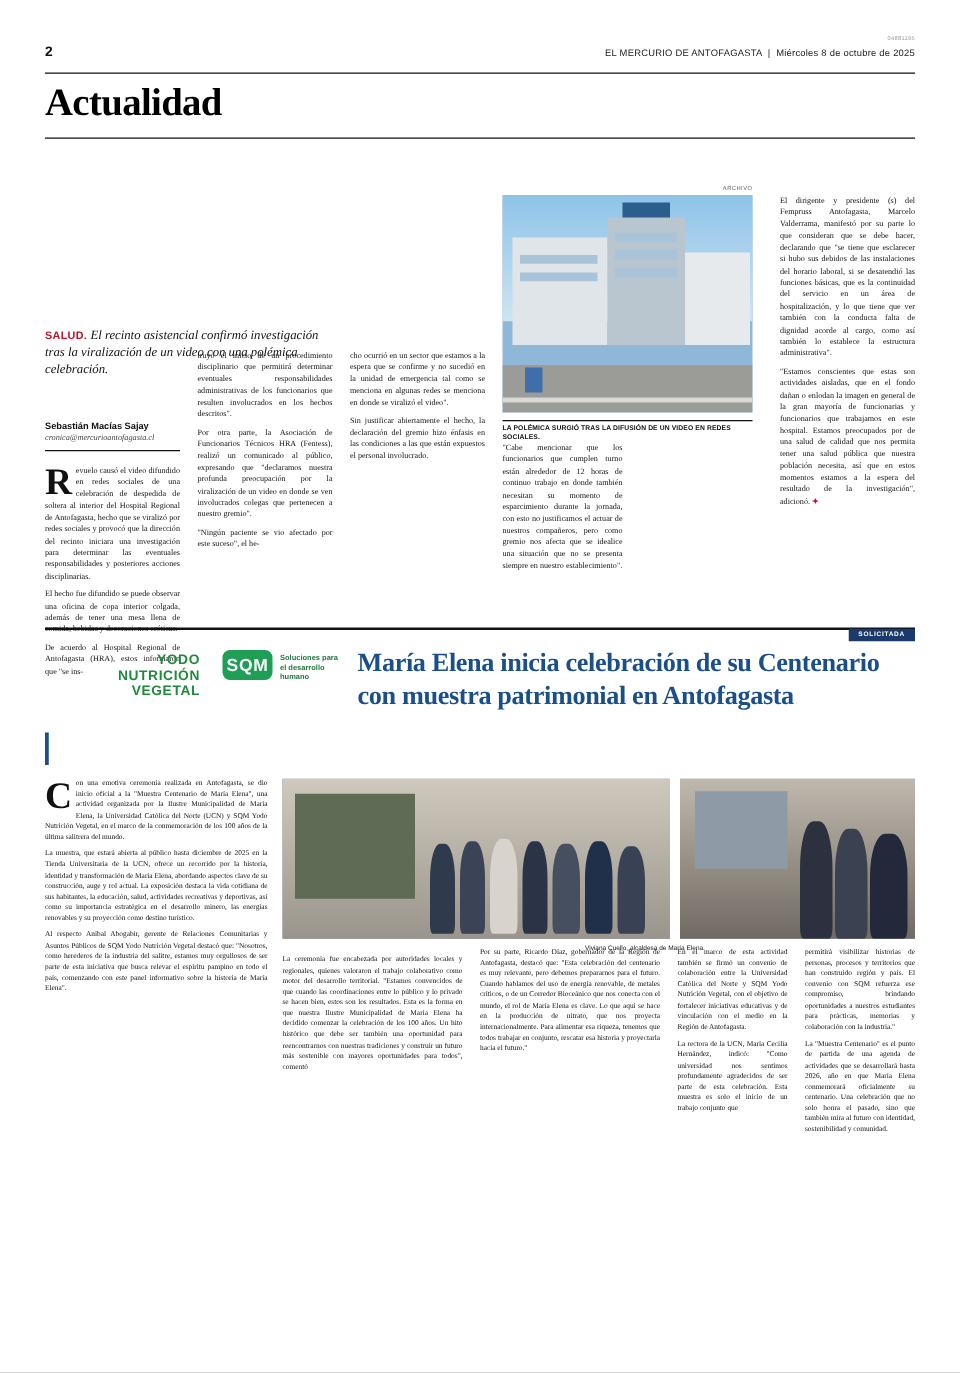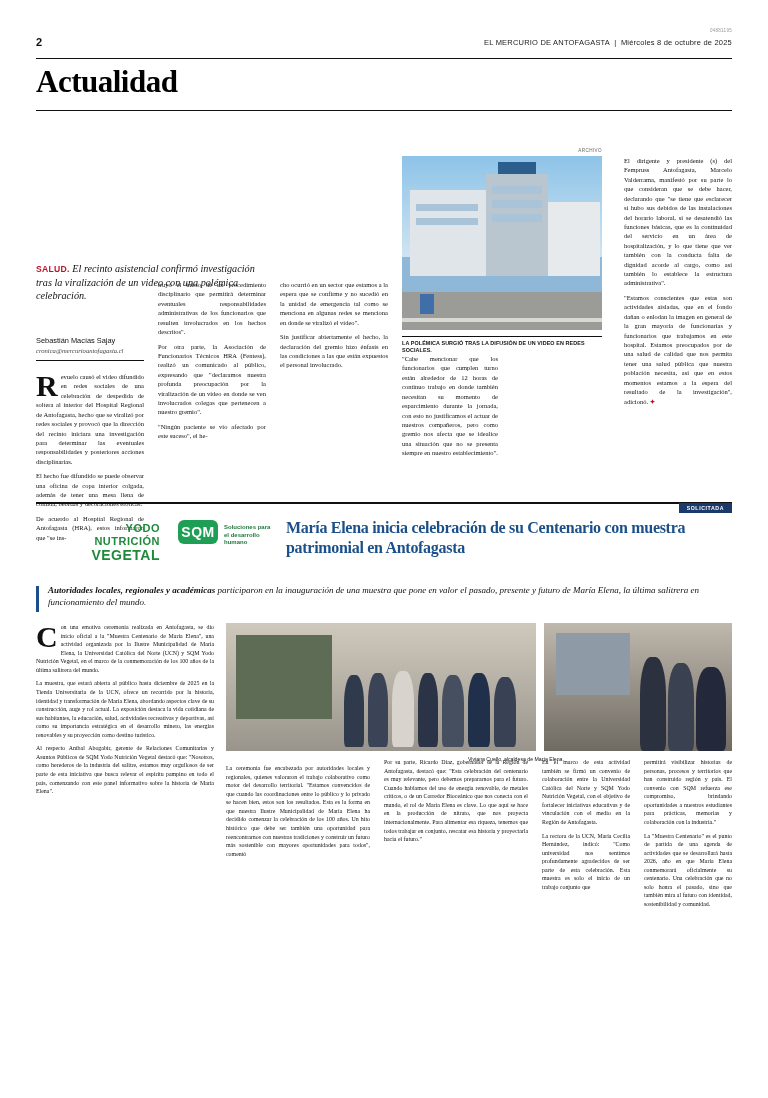--- a/index.html
+++ b/index.html
@@ -42,21 +42,21 @@
     font-size:27px;line-height:1.16;letter-spacing:-0.6px;color:#000;
   }
   .standfirst{
     position:absolute;left:6px;top:246px;width:232px;
     font-family:"Liberation Serif",serif;font-size:10.2px;line-height:1.33;
     font-style:italic;color:#111;
   }
   .standfirst b{font-style:normal;font-weight:bold;color:#c0102a;font-family:"Liberation Sans",sans-serif;font-size:8.6px;letter-spacing:.3px;}
   .byline{
     position:absolute;left:6px;top:320px;width:150px;
-    font-family:"Liberation Sans",sans-serif;font-size:7.4px;font-weight:normal;color:#111;
+    font-family:"Liberation Sans",sans-serif;font-size:7.4px;font-weight:bold;color:#111;
   }
   .byline-mail{
     position:absolute;left:6px;top:331px;width:160px;
     font-family:"Liberation Serif",serif;font-style:italic;font-size:6.6px;color:#444;
   }
   .hairline-a{position:absolute;left:6px;top:344px;width:108px;border-top:1px solid #111;}
   .col{
     position:absolute;font-family:"Liberation Serif",serif;font-size:6.5px;
     line-height:1.45;text-align:justify;color:#111;
   }
@@ -92,33 +92,33 @@
     font-family:"Liberation Sans",sans-serif;font-size:5.2px;font-weight:bold;
     letter-spacing:.6px;padding:2px 8px;
   }
   .ad-band{position:absolute;left:6px;top:498px;width:696px;height:56px;}
   .logo-yodo{
     position:absolute;left:32px;top:8px;width:92px;text-align:right;
     font-family:"Liberation Sans",sans-serif;font-weight:bold;line-height:1.15;
   }
   .logo-yodo .l1{font-size:11px;color:#1f8a3b;letter-spacing:.5px;}
   .logo-yodo .l2{font-size:11px;color:#1f8a3b;letter-spacing:.5px;}
-  .logo-yodo .l3{font-size:14px;color:#1f8a3b;letter-spacing:.5px;}
+  .logo-yodo .l3{font-size:11px;color:#1f8a3b;letter-spacing:.5px;}
   .sqm-badge{
     position:absolute;left:142px;top:6px;width:40px;height:24px;border-radius:6px;
     background:#1f9e55;color:#fff;display:flex;align-items:center;justify-content:center;
     font-family:"Liberation Sans",sans-serif;font-weight:bold;font-size:14px;letter-spacing:.5px;
   }
   .sqm-tag{
     position:absolute;left:188px;top:10px;width:52px;
     font-family:"Liberation Sans",sans-serif;font-size:6px;line-height:1.25;color:#1f7a3e;font-weight:bold;
   }
   .ad-title{
     position:absolute;left:250px;top:4px;width:452px;
-    font-family:"Liberation Serif",serif;font-weight:bold;font-size:16px;
+    font-family:"Liberation Serif",serif;font-weight:bold;font-size:21px;
     line-height:1.22;color:#1a4f8a;letter-spacing:-0.3px;
   }
   .ad-lede{
     position:absolute;left:6px;top:568px;width:696px;
     font-family:"Liberation Serif",serif;font-style:italic;font-size:9px;line-height:1.38;color:#111;
   }
   .ad-lede b{font-style:italic;font-weight:bold;}
   .lede-bar{position:absolute;left:6px;top:570px;width:3px;height:26px;background:#1a4f8a;}
   .ad-photo{position:absolute;background:#7a7f8a;overflow:hidden;}
   .ap1{left:196px;top:607px;width:310px;height:128px;}
@@ -227,23 +227,20 @@
       <div class="l1">YODO</div>
       <div class="l2">NUTRICIÓN</div>
       <div class="l3">VEGETAL</div>
     </div>
     <div class="sqm-badge">SQM</div>
     <div class="sqm-tag">Soluciones para el desarrollo humano</div>
     <div class="ad-title">María Elena inicia celebración de su Centenario con muestra patrimonial en Antofagasta</div>
   </div>
 
   <div class="lede-bar"></div>
-  <div class="ad-lede" style="left:18px;width:684px;">
-    <b>Autoridades locales, regionales y académicas</b><span> participaron en la inauguración de una muestra que pone en valor el pasado, presente y futuro de María Elena, la última salitrera en funcionamiento del mundo.</span>
-  </div>
 
   <div class="ad-photo ap1">
     <div style="position:absolute;left:0;top:0;width:100%;height:100%;background:linear-gradient(#cfc9bd,#9a958c);"></div>
     <div style="position:absolute;left:10px;top:12px;width:96px;height:84px;background:#5e6b55;"></div>
     <div class="fig" style="left:118px;top:52px;width:20px;height:72px;background:#2f3b4d;"></div>
     <div class="fig" style="left:142px;top:50px;width:20px;height:74px;background:#3b4456;"></div>
     <div class="fig" style="left:166px;top:48px;width:22px;height:76px;background:#d8d3cc;"></div>
     <div class="fig" style="left:192px;top:50px;width:20px;height:74px;background:#2b3347;"></div>
     <div class="fig" style="left:216px;top:52px;width:22px;height:72px;background:#464f60;"></div>
     <div class="fig" style="left:242px;top:50px;width:22px;height:74px;background:#20304a;"></div>

